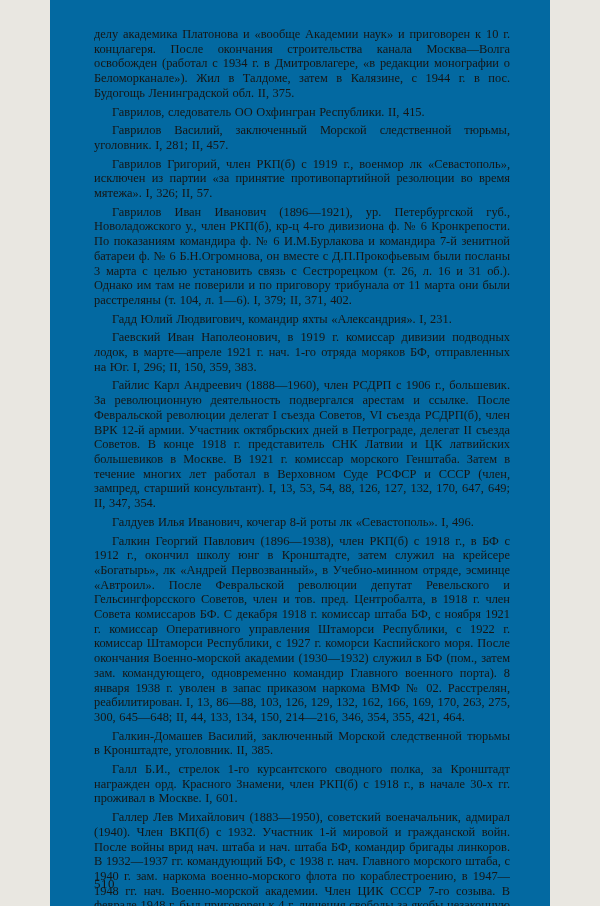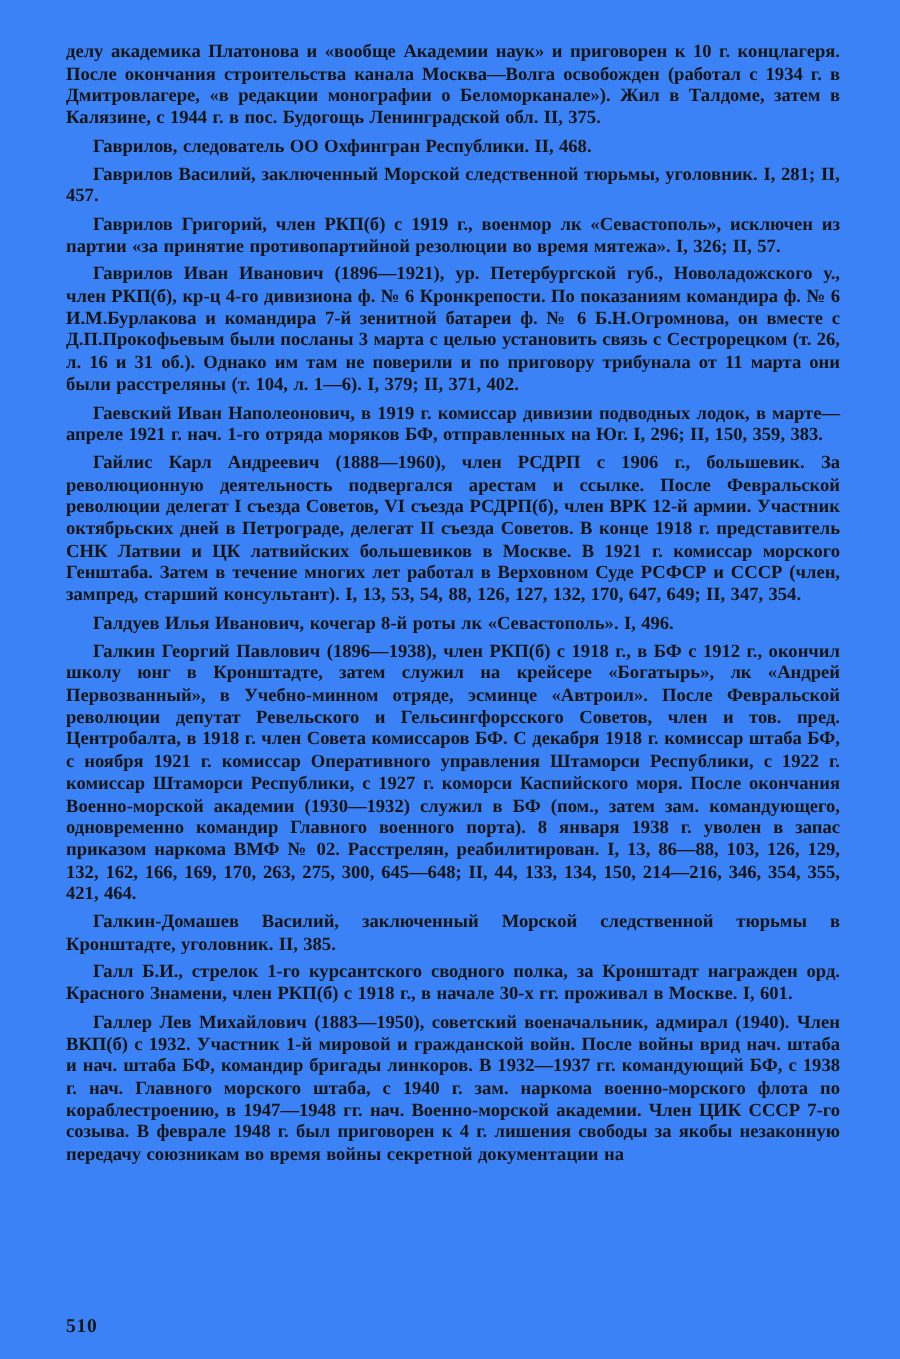--- a/index.html
+++ b/index.html
@@ -1,33 +1,32 @@
 <!DOCTYPE html>
 <html><head>
 <meta charset="utf-8">
 <style>
   html, body {
     margin: 0;
     padding: 0;
     background: #e9e7e1;
   }
   .page {
-    width: 600px;
+    width: 500px;
     height: 906px;
     margin: 0 auto;
-    background: #3b82f6;
+    background: #0369a1;
     box-sizing: border-box;
     padding: 27px 40px 0 44px;
     position: relative;
     overflow: hidden;
     font-family: "Liberation Serif", "DejaVu Serif", serif;
     font-size: 12.4px;
     line-height: 14.7px;
     color: #161514;
-    font-weight: bold;
   }
   .entries p.entry {
     margin: 0 0 4px 0;
     text-align: justify;
     text-indent: 18px;
     word-spacing: 0.5px;
   }
   .entries p.entry.continuation {
     text-indent: 0;
   }
@@ -39,24 +38,25 @@
     letter-spacing: 0.5px;
     color: #161514;
   }
 </style>
 </head>
 <body>
 
 <div class="page">
   <div class="entries">
       <p class="entry continuation">делу академика Платонова и «вообще Академии наук» и приговорен к 10 г. концлагеря. После окончания строительства канала Москва—Волга освобожден (работал с 1934 г. в Дмитровлагере, «в редакции монографии о Беломорканале»). Жил в Талдоме, затем в Калязине, с 1944 г. в пос. Будогощь Ленинградской обл. II, 375.</p>
-      <p class="entry">Гаврилов, следователь ОО Охфингран Республики. II, 468.</p>
+      <p class="entry">Гаврилов, следователь ОО Охфингран Республики. II, 415.</p>
       <p class="entry">Гаврилов Василий, заключенный Морской следственной тюрьмы, уголовник. I, 281; II, 457.</p>
       <p class="entry">Гаврилов Григорий, член РКП(б) с 1919 г., военмор лк «Севастополь», исключен из партии «за принятие противопартийной резолюции во время мятежа». I, 326; II, 57.</p>
       <p class="entry">Гаврилов Иван Иванович (1896—1921), ур. Петербургской губ., Новоладожского у., член РКП(б), кр-ц 4-го дивизиона ф. № 6 Кронкрепости. По показаниям командира ф. № 6 И.М.Бурлакова и командира 7-й зенитной батареи ф. № 6 Б.Н.Огромнова, он вместе с Д.П.Прокофьевым были посланы 3 марта с целью установить связь с Сестрорецком (т. 26, л. 16 и 31 об.). Однако им там не поверили и по приговору трибунала от 11 марта они были расстреляны (т. 104, л. 1—6). I, 379; II, 371, 402.</p>
+      <p class="entry">Гадд Юлий Людвигович, командир яхты «Александрия». I, 231.</p>
       <p class="entry">Гаевский Иван Наполеонович, в 1919 г. комиссар дивизии подводных лодок, в марте—апреле 1921 г. нач. 1-го отряда моряков БФ, отправленных на Юг. I, 296; II, 150, 359, 383.</p>
       <p class="entry">Гайлис Карл Андреевич (1888—1960), член РСДРП с 1906 г., большевик. За революционную деятельность подвергался арестам и ссылке. После Февральской революции делегат I съезда Советов, VI съезда РСДРП(б), член ВРК 12-й армии. Участник октябрьских дней в Петрограде, делегат II съезда Советов. В конце 1918 г. представитель СНК Латвии и ЦК латвийских большевиков в Москве. В 1921 г. комиссар морского Генштаба. Затем в течение многих лет работал в Верховном Суде РСФСР и СССР (член, зампред, старший консультант). I, 13, 53, 54, 88, 126, 127, 132, 170, 647, 649; II, 347, 354.</p>
       <p class="entry">Галдуев Илья Иванович, кочегар 8-й роты лк «Севастополь». I, 496.</p>
       <p class="entry">Галкин Георгий Павлович (1896—1938), член РКП(б) с 1918 г., в БФ с 1912 г., окончил школу юнг в Кронштадте, затем служил на крейсере «Богатырь», лк «Андрей Первозванный», в Учебно-минном отряде, эсминце «Автроил». После Февральской революции депутат Ревельского и Гельсингфорсского Советов, член и тов. пред. Центробалта, в 1918 г. член Совета комиссаров БФ. С декабря 1918 г. комиссар штаба БФ, с ноября 1921 г. комиссар Оперативного управления Штаморси Республики, с 1922 г. комиссар Штаморси Республики, с 1927 г. коморси Каспийского моря. После окончания Военно-морской академии (1930—1932) служил в БФ (пом., затем зам. командующего, одновременно командир Главного военного порта). 8 января 1938 г. уволен в запас приказом наркома ВМФ № 02. Расстрелян, реабилитирован. I, 13, 86—88, 103, 126, 129, 132, 162, 166, 169, 170, 263, 275, 300, 645—648; II, 44, 133, 134, 150, 214—216, 346, 354, 355, 421, 464.</p>
       <p class="entry">Галкин-Домашев Василий, заключенный Морской следственной тюрьмы в Кронштадте, уголовник. II, 385.</p>
       <p class="entry">Галл Б.И., стрелок 1-го курсантского сводного полка, за Кронштадт награжден орд. Красного Знамени, член РКП(б) с 1918 г., в начале 30-х гг. проживал в Москве. I, 601.</p>
       <p class="entry">Галлер Лев Михайлович (1883—1950), советский военачальник, адмирал (1940). Член ВКП(б) с 1932. Участник 1-й мировой и гражданской войн. После войны врид нач. штаба и нач. штаба БФ, командир бригады линкоров. В 1932—1937 гг. командующий БФ, с 1938 г. нач. Главного морского штаба, с 1940 г. зам. наркома военно-морского флота по кораблестроению, в 1947—1948 гг. нач. Военно-морской академии. Член ЦИК СССР 7-го созыва. В феврале 1948 г. был приговорен к 4 г. лишения свободы за якобы незаконную передачу союзникам во время войны секретной документации на</p>
     </div>
   <div class="page-number">510</div>
 </div>

